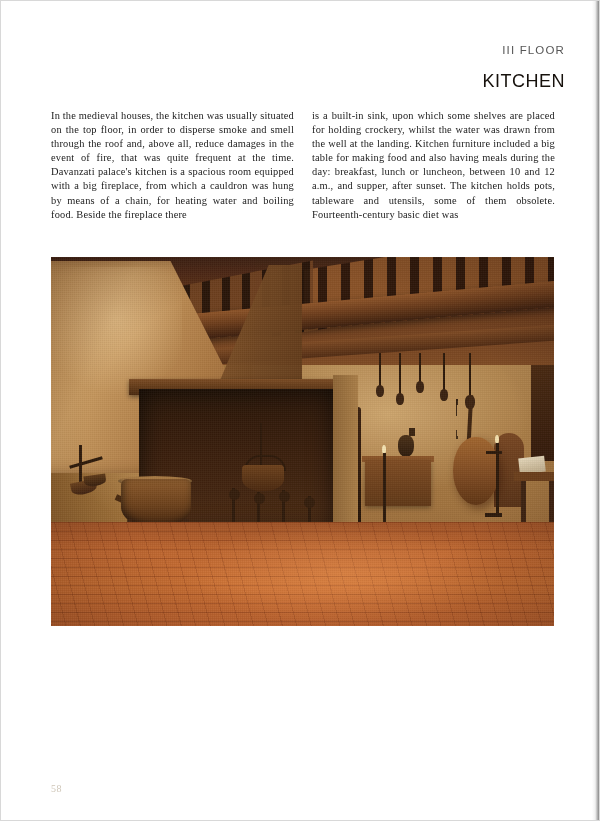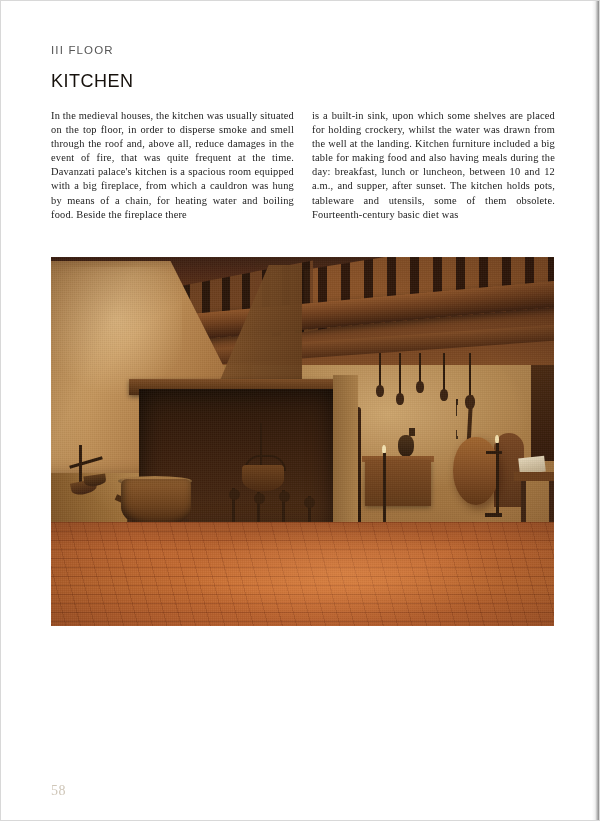--- a/index.html
+++ b/index.html
@@ -27,23 +27,24 @@
     top: 0;
     right: 0;
     width: 7px;
     height: 821px;
     background: linear-gradient(to right, rgba(255,255,255,0) 0%, rgba(120,120,120,0.10) 45%, rgba(40,40,40,0.55) 100%);
     pointer-events: none;
   }
 
   .content {
     position: absolute;
-    left: 50px;
+    left: 60px;
     top: 44px;
     width: 504px;
+    text-align: right;
   }
 
   
   .eyebrow {
     font-family: "Liberation Sans", sans-serif;
     font-size: 11.5px;
     letter-spacing: 1.15px;
     color: #565656;
     font-weight: 400;
     line-height: 1;
@@ -670,21 +671,21 @@
       repeating-linear-gradient(90deg, rgba(255,255,255,0.018) 0 1px, rgba(0,0,0,0.018) 1px 2px);
     pointer-events: none;
   }
 
   
   .folio {
     position: absolute;
     left: 50px;
     top: 782px;
     font-family: "Liberation Serif", serif;
-    font-size: 14px;
+    font-size: 10px;
     color: #cfc6b8;
     letter-spacing: 0.6px;
   }
 </style>
 </head>
 <body>
 
 <div class="page">
 
   <div class="content">

